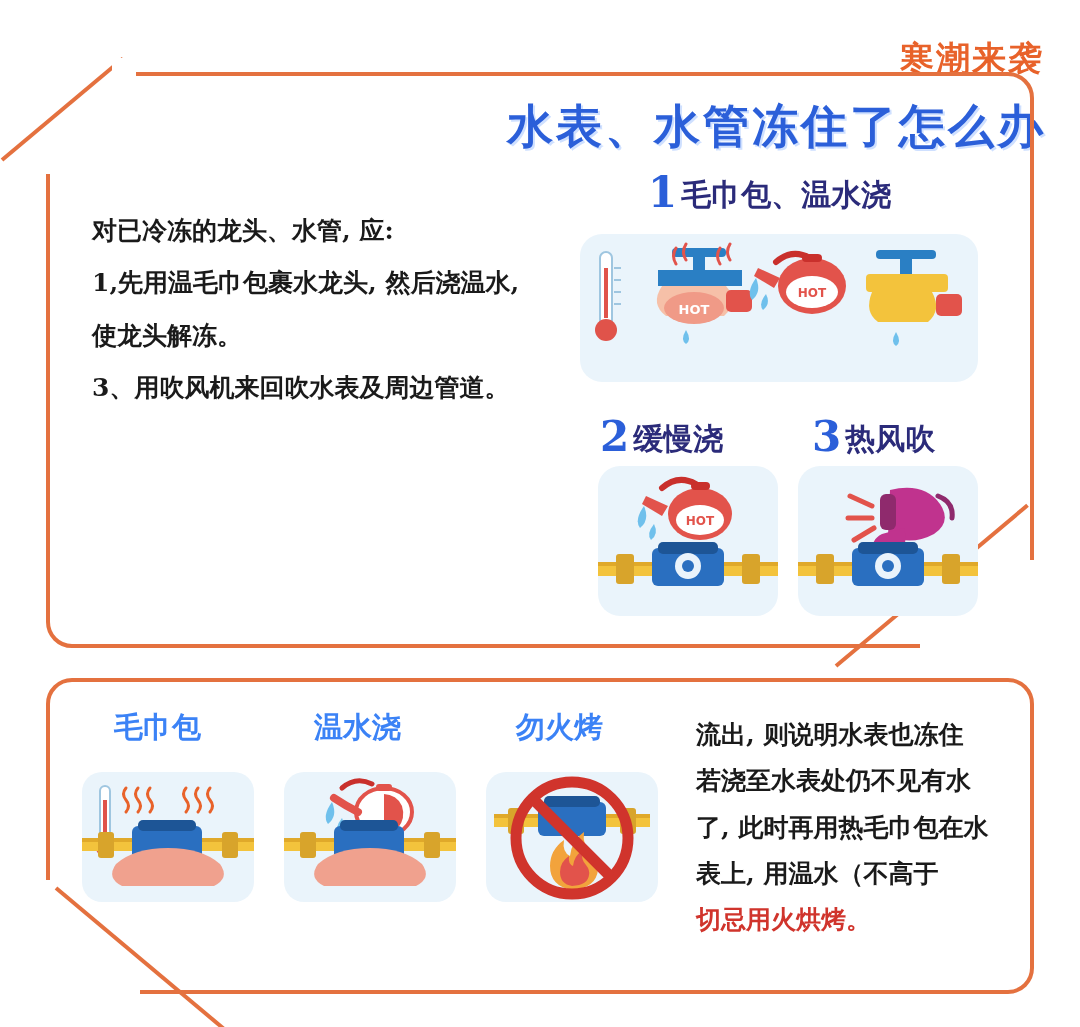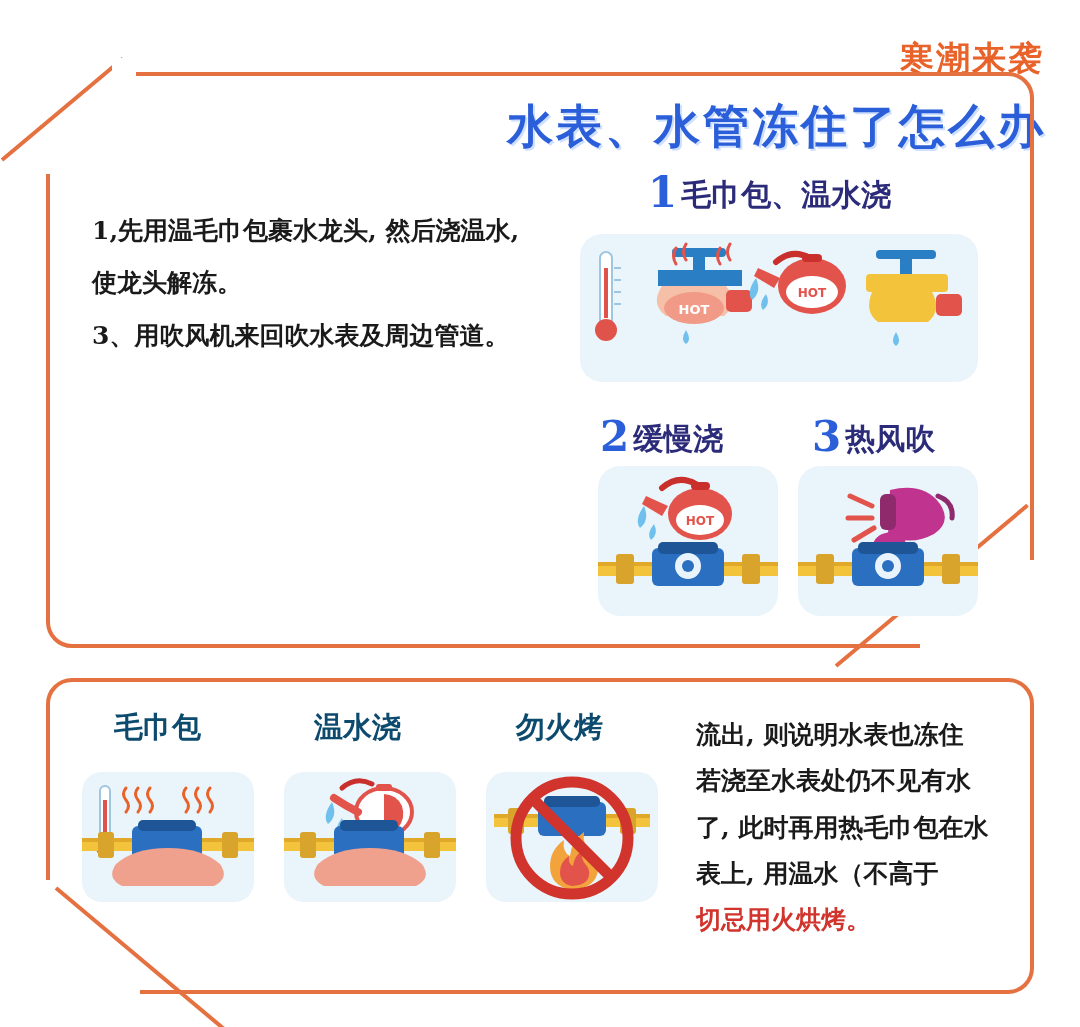--- a/index.html
+++ b/index.html
@@ -116,21 +116,21 @@
   }
   #card1 { left: 580px; top: 234px; width: 398px; height: 148px; }
   #card2 { left: 598px; top: 466px; width: 180px; height: 150px; }
   #card3 { left: 798px; top: 466px; width: 180px; height: 150px; }
 
   
   .bottom-label {
     position: absolute;
     font-size: 29px;
     font-weight: bold;
-    color: #0c4a6e;
+    color: #3b82f6;
     font-family: "DejaVu Sans", "Liberation Sans", sans-serif;
     white-space: nowrap;
   }
   #blabel-0 { left: 114px; top: 708px; }
   #blabel-1 { left: 314px; top: 708px; }
   #blabel-2 { left: 516px; top: 708px; text-align: right; }
 
   .bcard {
     position: absolute;
     background: #eaf4fb;
@@ -169,20 +169,21 @@
 <div class="panel" id="panel-top"></div>
 
 <div class="mask" style="left:0px; top:56px; width:132px; height:118px;"></div>
 <div class="slash" style="left:2px; top:158px; width:158px; transform: rotate(-40deg);"></div>
 <div class="mask" style="left:112px; top:58px; width:24px; height:20px;"></div>
 
 <div class="mask" style="left:920px; top:560px; width:160px; height:120px;"></div>
 <div class="slash" style="left:836px; top:664px; width:250px; transform: rotate(-40deg);"></div>
 
 <div class="left-text">
+  <p>对已冷冻的龙头、水管, 应:</p>
   <p>1,先用温毛巾包裹水龙头, 然后浇温水,</p>
   <p>使龙头解冻。</p>
   <p>3、用吹风机来回吹水表及周边管道。</p>
 </div>
 
 <div class="step-head" id="step1-head">
   <span class="step-num">1</span><span class="step-label">毛巾包、温水浇</span>
 </div>
 <div class="step-head" id="step2-head">
   <span class="step-num">2</span><span class="step-label">缓慢浇</span>

